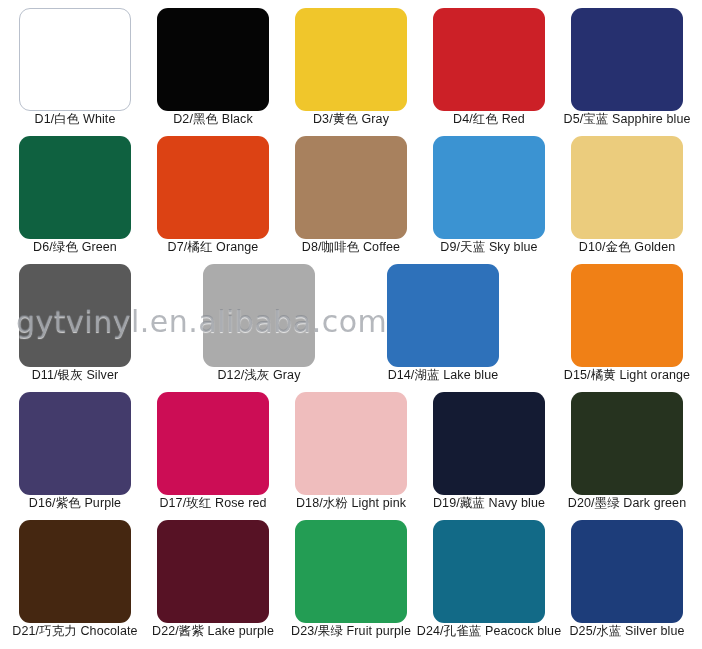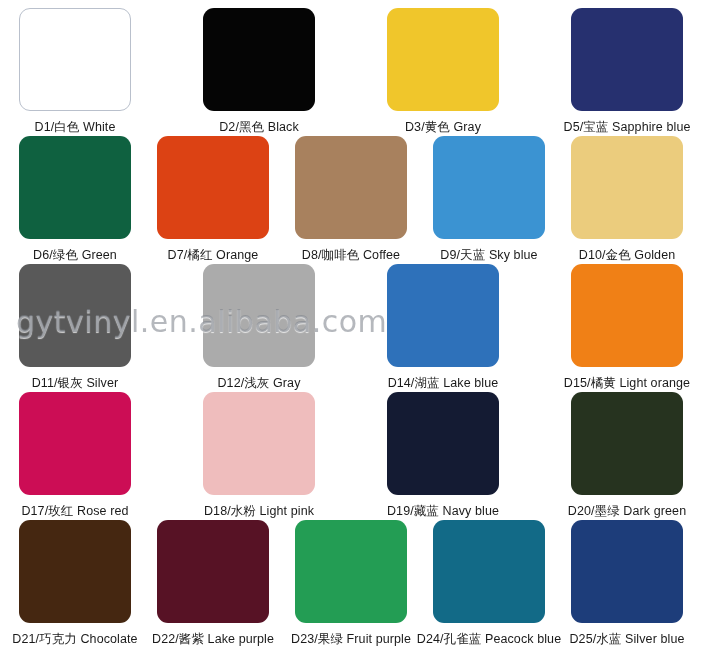--- a/index.html
+++ b/index.html
@@ -36,21 +36,21 @@
   .swatch {
     width: 112px;
     height: 103px;
     border-radius: 11px;
     box-sizing: border-box;
   }
   .swatch.bordered {
     border: 1px solid #b9c0cc;
   }
   .cap {
-    margin-top: 9px;
+    margin-top: 1px;
     font-size: 12.5px;
     line-height: 14px;
     color: #1a1a1a;
     white-space: nowrap;
     text-align: center;
     letter-spacing: 0.1px;
   }
   .watermark {
     position: absolute;
     left: 16px;
@@ -78,20 +78,24 @@
       <div class="swatch bordered" title="D1/白色 White" style="background-color: rgb(255, 255, 255);"></div>
       <div class="cap">D1/白色 White</div>
     </div>
     <div class="cell">
       <div class="swatch" title="D2/黑色 Black" style="background-color: rgb(5, 5, 5);"></div>
       <div class="cap">D2/黑色 Black</div>
     </div>
     <div class="cell">
       <div class="swatch" title="D3/黄色 Yello" style="background-color: rgb(240, 198, 43);"></div>
       <div class="cap">D3/黄色 Gray</div>
+    </div>
+    <div class="cell">
+      <div class="swatch" title="D4/红色 Red" style="background-color: rgb(204, 32, 39);"></div>
+      <div class="cap">D4/红色 Red</div>
     </div>
     <div class="cell">
       <div class="swatch" title="D5/宝蓝 Sapphire blue" style="background-color: rgb(38, 48, 111);"></div>
       <div class="cap">D5/宝蓝 Sapphire blue</div>
     </div>
   </div>
 
   <div class="row">
     <div class="cell">
       <div class="swatch" title="D6/绿色 Green" style="background-color: rgb(15, 97, 64);"></div>
@@ -129,20 +133,24 @@
       <div class="cap">D14/湖蓝 Lake blue</div>
     </div>
     <div class="cell">
       <div class="swatch" title="D15/橘黄 Light orange" style="background-color: rgb(240, 128, 22);"></div>
       <div class="cap">D15/橘黄 Light orange</div>
     </div>
   </div>
 
   <div class="row">
     <div class="cell">
+      <div class="swatch" title="D16/紫色 Purple" style="background-color: rgb(67, 59, 107);"></div>
+      <div class="cap">D16/紫色 Purple</div>
+    </div>
+    <div class="cell">
       <div class="swatch" title="D17/玫红 Rose red" style="background-color: rgb(204, 13, 85);"></div>
       <div class="cap">D17/玫红 Rose red</div>
     </div>
     <div class="cell">
       <div class="swatch" title="D18/水粉 Light pink" style="background-color: rgb(239, 189, 189);"></div>
       <div class="cap">D18/水粉 Light pink</div>
     </div>
     <div class="cell">
       <div class="swatch" title="D19/藏蓝 Navy blue" style="background-color: rgb(20, 27, 51);"></div>
       <div class="cap">D19/藏蓝 Navy blue</div>

